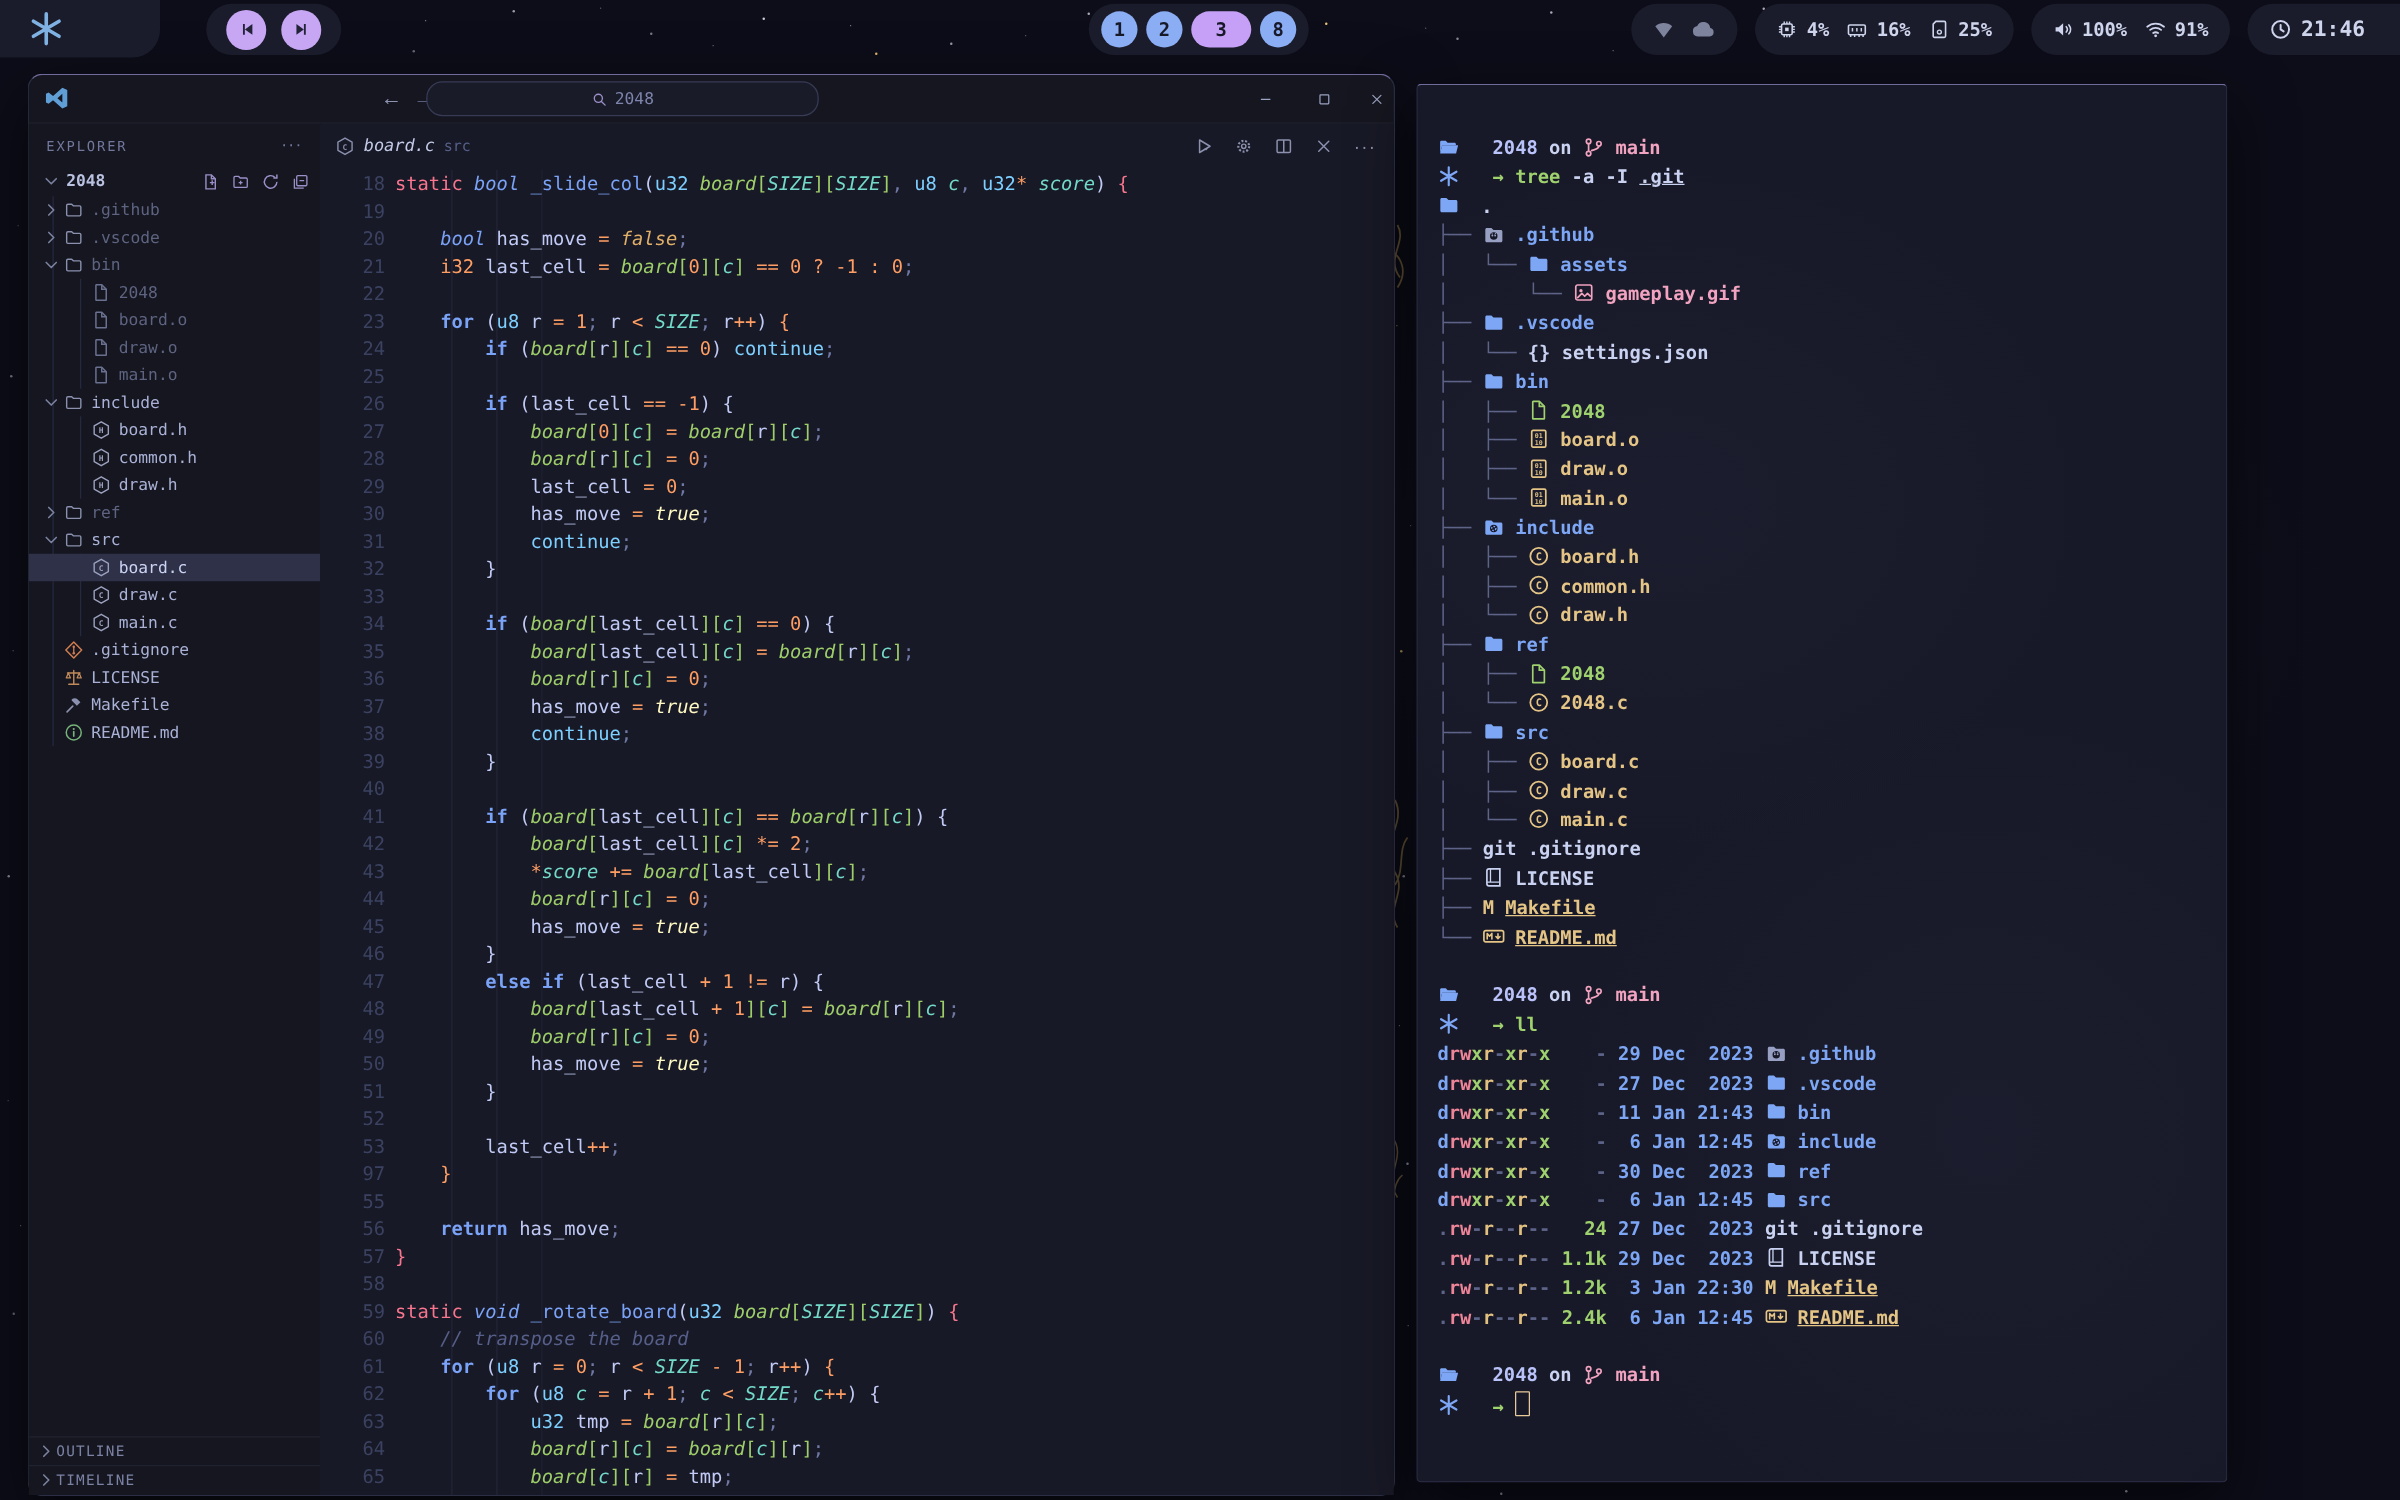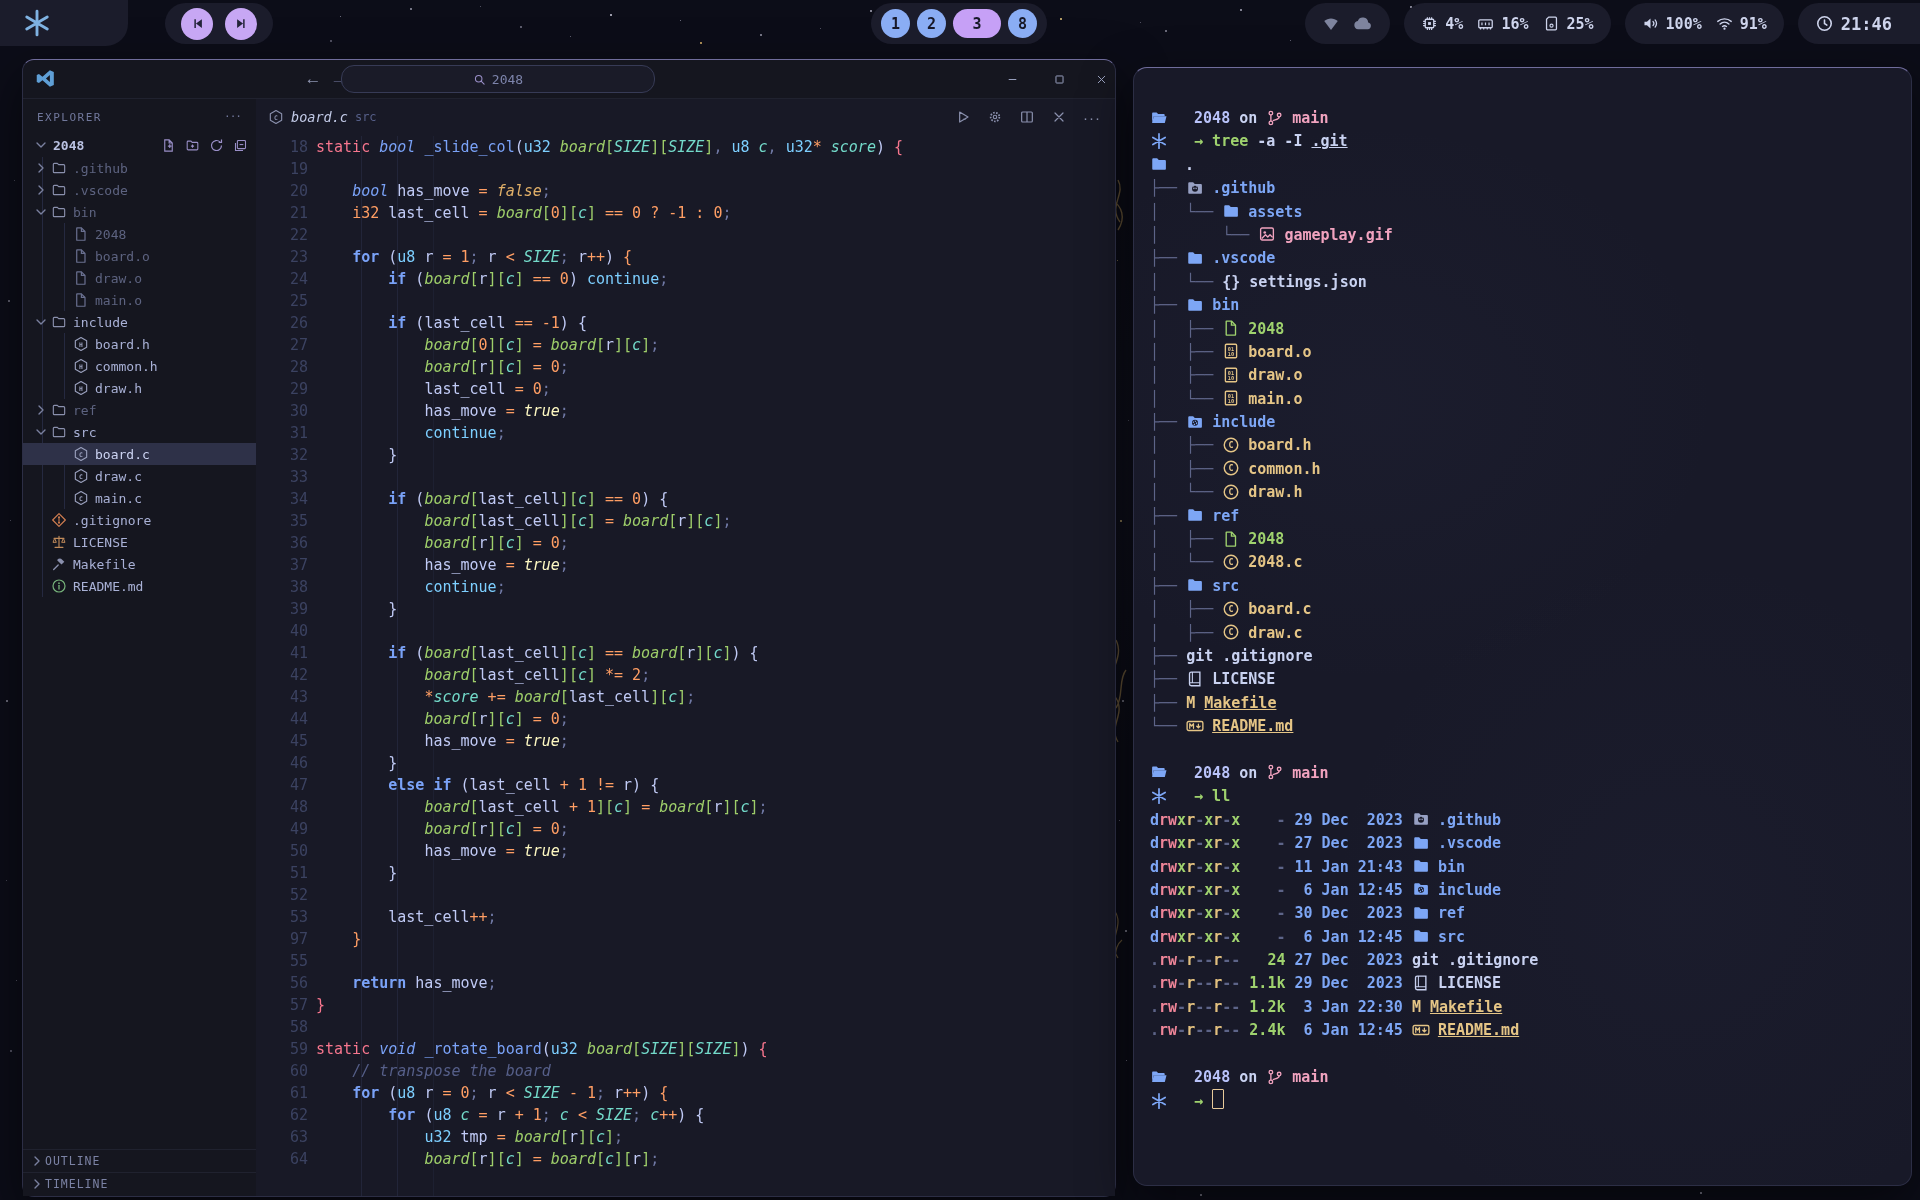--- a/index.html
+++ b/index.html
@@ -94,21 +94,21 @@
   .ct{margin-left:8px;}
   .eguide{position:absolute;top:37px;bottom:0;width:1px;background:#222539;}
   
   .kw{color:#f7768e}.typ{color:#7aa2f7;font-style:italic}.ctl{color:#7aa2f7;font-weight:bold}
   .ctl2{color:#7dcfff}.t2{color:#7dcfff}.or{color:#ff9e64}.vg{color:#9ece6a;font-style:italic}
   .vt{color:#73daca;font-style:italic}.litT{color:#fef9c3;font-style:italic}.litF{color:#e0af68;font-style:italic}
   .cmt{color:#565f89;font-style:italic}.op{color:#ff9e64}.brk{color:#9ece6a}.pa{color:#c0caf5}
   .pun{color:#7079a5}.fg{color:#c0caf5}.fnc{color:#7aa2f7}
   .br0{color:#f7768e}.br1{color:#ff9e64}.br2{color:#c0caf5}
   
-  #terminal{left:1133px;top:67px;width:779px;height:1119px;border-radius:14px;background:
+  #terminal{left:1133px;top:67px;width:649px;height:1119px;border-radius:4px;background:
     radial-gradient(500px 400px at 30% 30%, rgba(70,75,115,.07), transparent 70%),
     radial-gradient(500px 500px at 70% 75%, rgba(70,75,115,.06), transparent 70%),#181928;
     padding:39px 0 0 16px;box-sizing:border-box;}
   .trow{height:23.4px;line-height:23.4px;white-space:pre;font-family:"DejaVu Sans Mono",monospace;
     font-size:15px;font-weight:bold;}
   .trow .ti{width:18px;height:18px;vertical-align:-3.5px;margin-right:8px;}
   .w{color:#c9d2f1}.b{color:#7da6f5}.lav{color:#b9c3fa}.pk{color:#f1a3bf}.g{color:#9fd26e}
   .y{color:#e5c586}.gr{color:#5d6488}.pr{color:#ee8598}.py{color:#e2c07f}
   .yu{color:#e5c586;text-decoration:underline}.wu{color:#c9d2f1;text-decoration:underline}
   .cb{color:#7da6f5}.cy{color:#e5c586}.cg{color:#9fd26e}.cpk{color:#f1a3bf}.cw{color:#c9d2f1}
@@ -676,20 +676,21 @@
         <div class="cl"><span class="ln">55</span><span class="ct"></span></div>
         <div class="cl"><span class="ln">56</span><span class="ct"><span>    </span><span class="ctl">return</span><span> </span><span class="fg">has_move</span><span class="pun">;</span></span></div>
         <div class="cl"><span class="ln">57</span><span class="ct"><span class="br0">}</span></span></div>
         <div class="cl"><span class="ln">58</span><span class="ct"></span></div>
         <div class="cl"><span class="ln">59</span><span class="ct"><span class="kw">static</span><span> </span><span class="typ">void</span><span> </span><span class="fnc">_rotate_board</span><span class="pa">(</span><span class="t2">u32</span><span> </span><span class="vg">board</span><span class="brk">[</span><span class="vt">SIZE</span><span class="brk">]</span><span class="brk">[</span><span class="vt">SIZE</span><span class="brk">]</span><span class="pa">)</span><span> </span><span class="br0">{</span></span></div>
         <div class="cl"><span class="ln">60</span><span class="ct"><span>    </span><span class="cmt">// transpose the board</span></span></div>
         <div class="cl"><span class="ln">61</span><span class="ct"><span>    </span><span class="ctl">for</span><span> </span><span class="pa">(</span><span class="t2">u8</span><span> </span><span class="fg">r</span><span> </span><span class="op">=</span><span> </span><span class="or">0</span><span class="pun">;</span><span> </span><span class="fg">r</span><span> </span><span class="op">&lt;</span><span> </span><span class="vt">SIZE</span><span> </span><span class="op">-</span><span> </span><span class="or">1</span><span class="pun">;</span><span> </span><span class="fg">r</span><span class="op">+</span><span class="op">+</span><span class="pa">)</span><span> </span><span class="br1">{</span></span></div>
         <div class="cl"><span class="ln">62</span><span class="ct"><span>        </span><span class="ctl">for</span><span> </span><span class="pa">(</span><span class="t2">u8</span><span> </span><span class="vt">c</span><span> </span><span class="op">=</span><span> </span><span class="fg">r</span><span> </span><span class="op">+</span><span> </span><span class="or">1</span><span class="pun">;</span><span> </span><span class="vt">c</span><span> </span><span class="op">&lt;</span><span> </span><span class="vt">SIZE</span><span class="pun">;</span><span> </span><span class="vt">c</span><span class="op">+</span><span class="op">+</span><span class="pa">)</span><span> </span><span class="br2">{</span></span></div>
         <div class="cl"><span class="ln">63</span><span class="ct"><span>            </span><span class="t2">u32</span><span> </span><span class="fg">tmp</span><span> </span><span class="op">=</span><span> </span><span class="vg">board</span><span class="brk">[</span><span class="fg">r</span><span class="brk">]</span><span class="brk">[</span><span class="vt">c</span><span class="brk">]</span><span class="pun">;</span></span></div>
         <div class="cl"><span class="ln">64</span><span class="ct"><span>            </span><span class="vg">board</span><span class="brk">[</span><span class="fg">r</span><span class="brk">]</span><span class="brk">[</span><span class="vt">c</span><span class="brk">]</span><span> </span><span class="op">=</span><span> </span><span class="vg">board</span><span class="brk">[</span><span class="vt">c</span><span class="brk">]</span><span class="brk">[</span><span class="fg">r</span><span class="brk">]</span><span class="pun">;</span></span></div>
+        <div class="cl"><span class="ln">65</span><span class="ct"><span>            </span><span class="vg">board</span><span class="brk">[</span><span class="vt">c</span><span class="brk">]</span><span class="brk">[</span><span class="fg">r</span><span class="brk">]</span><span> </span><span class="op">=</span><span> </span><span class="fg">tmp</span><span class="pun">;</span></span></div>
       </div>
   </div>
 </div>
 
 <div class="win" id="terminal">
   <div id="tlines">
       <div class="trow"><svg class="ti cb">
           <use href="#i-foldop"></use>
         </svg><span class="w">  </span><span class="lav">2048</span><span class="w"> on </span><svg class="ti cpk">
           <use href="#i-branch"></use>
@@ -751,20 +752,23 @@
         </svg><span class="y">2048.c</span></div>
       <div class="trow"><span class="gr">├── </span><svg class="ti cb">
           <use href="#i-fold"></use>
         </svg><span class="b">src</span></div>
       <div class="trow"><span class="gr">│   ├── </span><svg class="ti cy">
           <use href="#i-cfile"></use>
         </svg><span class="y">board.c</span></div>
       <div class="trow"><span class="gr">│   ├── </span><svg class="ti cy">
           <use href="#i-cfile"></use>
         </svg><span class="y">draw.c</span></div>
+      <div class="trow"><span class="gr">│   └── </span><svg class="ti cy">
+          <use href="#i-cfile"></use>
+        </svg><span class="y">main.c</span></div>
       <div class="trow"><span class="gr">├── </span><span class="w">git .gitignore</span></div>
       <div class="trow"><span class="gr">├── </span><svg class="ti cw">
           <use href="#i-book"></use>
         </svg><span class="w">LICENSE</span></div>
       <div class="trow"><span class="gr">├── </span><span class="y">M </span><span class="yu">Makefile</span></div>
       <div class="trow"><span class="gr">└── </span><svg class="ti cy">
           <use href="#i-md"></use>
         </svg><span class="yu">README.md</span></div>
       <div class="trow"></div>
       <div class="trow"><svg class="ti cb">

